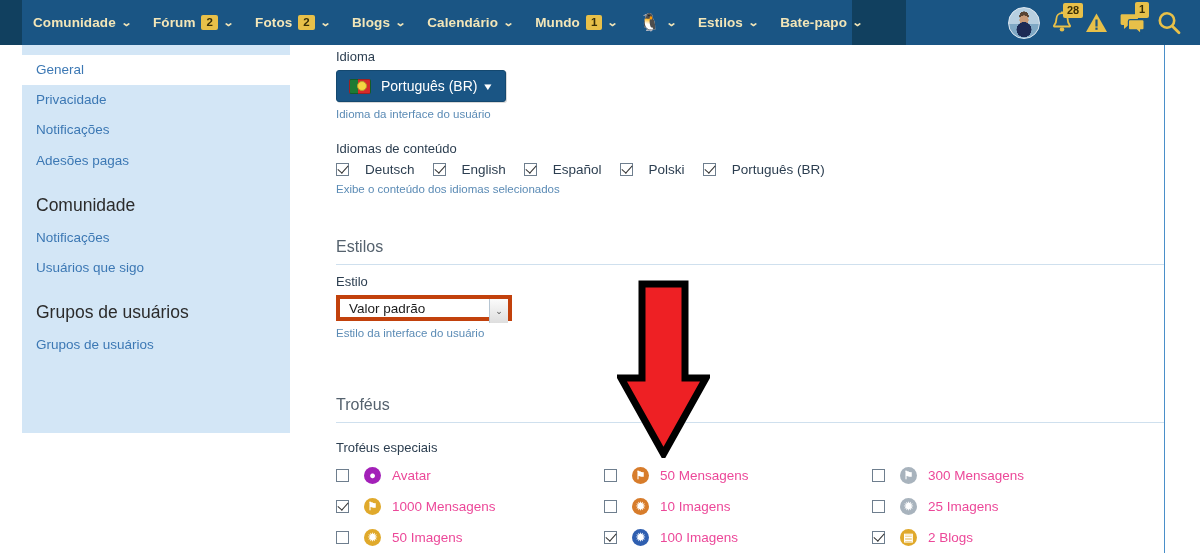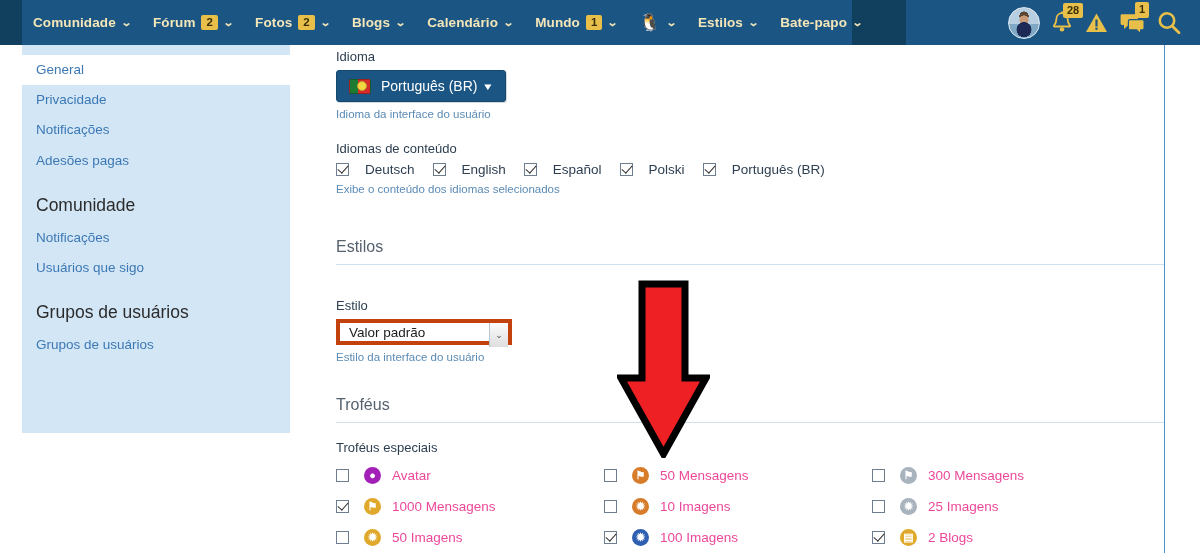--- a/index.html
+++ b/index.html
@@ -405,21 +405,21 @@
           <span class="cbox checked"></span>
           <span class="cb-label">Português (BR)</span>
         </label>
       </div>
     <div class="help-text">Exibe o conteúdo dos idiomas selecionados</div>
   </div>
 
   <div style="position:absolute;left:0;top:192px">
     <div class="section-h">Estilos</div>
     <div class="section-rule"></div>
-    <div style="margin-top:33px">
+    <div style="margin-top:9px">
       <div class="field-label">Estilo</div>
       <div id="style-select">
         <span>Valor padrão</span>
         <span class="sel-arrow">⌄</span>
       </div>
       <div class="help-text">Estilo da interface do usuário</div>
     </div>
   </div>
 
   <div style="position:absolute;left:0;top:350px">

